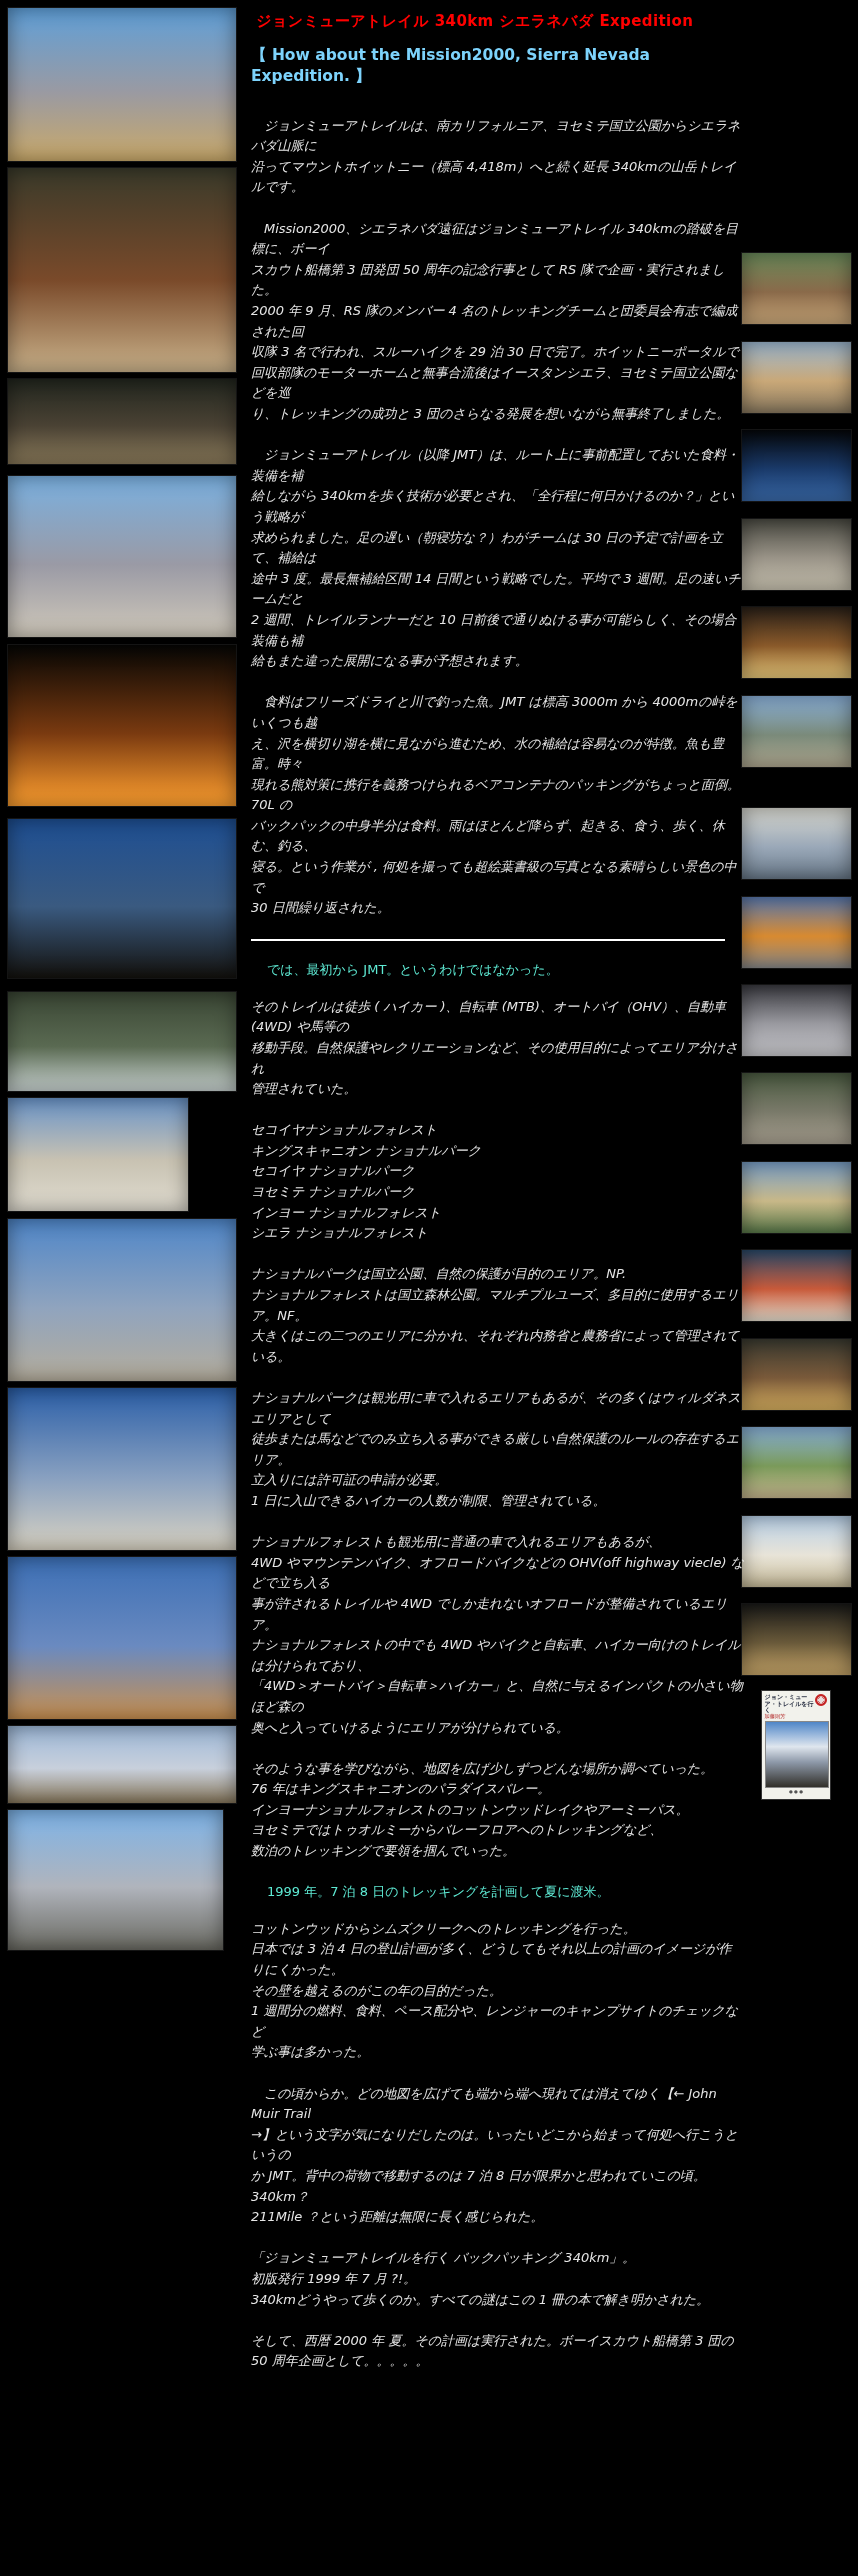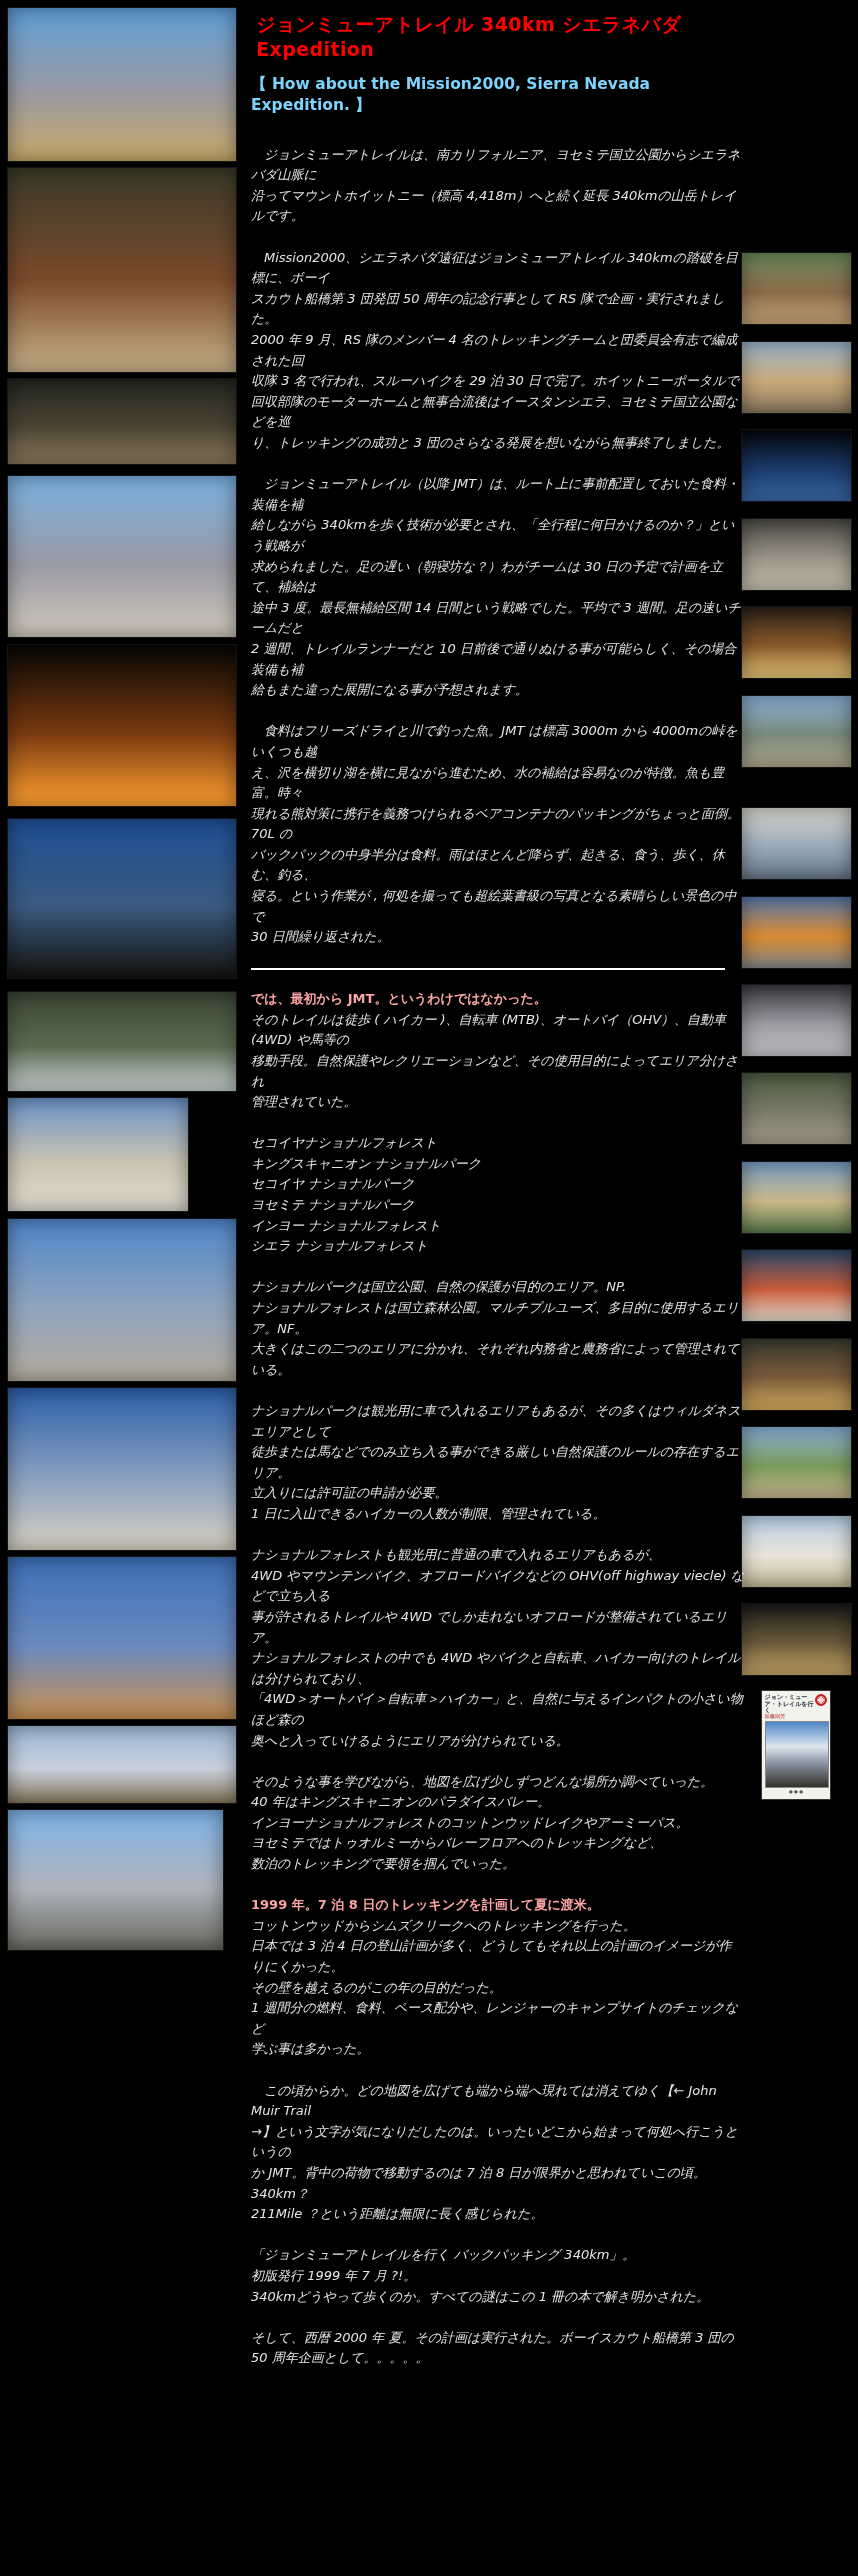--- a/index.html
+++ b/index.html
@@ -22,44 +22,44 @@
   #article {
     position: absolute;
     left: 251px;
     top: 12px;
     width: 493px;
     color: #e6e6e6;
     font-size: 13px;
   }
   .block-title {
     color: #ff0000;
-    font-size: 19px;
+    font-size: 15px;
     font-weight: bold;
     padding-left: 5.2px;
     margin: 0 0 13.7px 0;
     letter-spacing: 0.4px;
     white-space: pre-line;
   }
   .block-subtitle {
     color: #7dd3fc;
     font-size: 15.5px;
     font-weight: bold;
     margin: 0 0 29px 0;
     white-space: pre-line;
   }
   .block-p, .block-list {
     margin: 0 0 20.6px 0;
     line-height: 20.6px;
     white-space: pre-line;
     font-style: italic;
   }
   .block-red {
-    color: #fca5a5;
-    font-weight: bold;
-    margin: 0;
+    color: #5eead4;
+    font-weight: normal;
+    margin: 16px;
     line-height: 20.6px;
     white-space: pre-line;
   }
   .divider {
     height: 1.7px;
     width: 474px;
     background: #ffffff;
     margin: 13.7px 0 19px 0;
   }
   
@@ -182,21 +182,21 @@
 徒歩または馬などでのみ立ち入る事ができる厳しい自然保護のルールの存在するエリア。
 立入りには許可証の申請が必要。
 1 日に入山できるハイカーの人数が制限、管理されている。</div>
         <div class="block-p">ナショナルフォレストも観光用に普通の車で入れるエリアもあるが、
 4WD やマウンテンバイク、オフロードバイクなどの OHV(off highway viecle) などで立ち入る
 事が許されるトレイルや 4WD でしか走れないオフロードが整備されているエリア。
 ナショナルフォレストの中でも 4WD やバイクと自転車、ハイカー向けのトレイルは分けられており、
 「4WD＞オートバイ＞自転車＞ハイカー」と、自然に与えるインパクトの小さい物ほど森の
 奥へと入っていけるようにエリアが分けられている。</div>
         <div class="block-p">そのような事を学びながら、地図を広げ少しずつどんな場所か調べていった。
-40 年はキングスキャニオンのパラダイスバレー。
+76 年はキングスキャニオンのパラダイスバレー。
 インヨーナショナルフォレストのコットンウッドレイクやアーミーパス。
 ヨセミテではトゥオルミーからバレーフロアへのトレッキングなど、
 数泊のトレッキングで要領を掴んでいった。</div>
         <div class="block-red">1999 年。7 泊 8 日のトレッキングを計画して夏に渡米。</div>
         <div class="block-p">コットンウッドからシムズクリークへのトレッキングを行った。
 日本では 3 泊 4 日の登山計画が多く、どうしてもそれ以上の計画のイメージが作りにくかった。
 その壁を越えるのがこの年の目的だった。
 1 週間分の燃料、食料、ペース配分や、レンジャーのキャンプサイトのチェックなど
 学ぶ事は多かった。</div>
         <div class="block-p">　この頃からか。どの地図を広げても端から端へ現れては消えてゆく【← John Muir Trail

